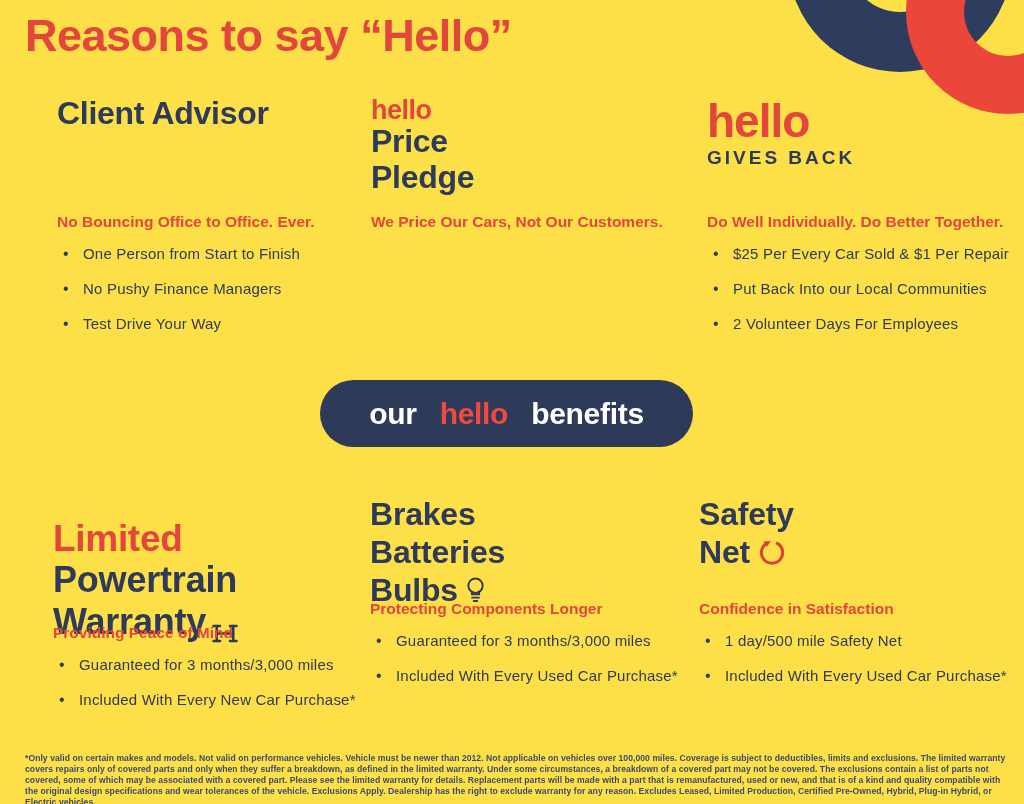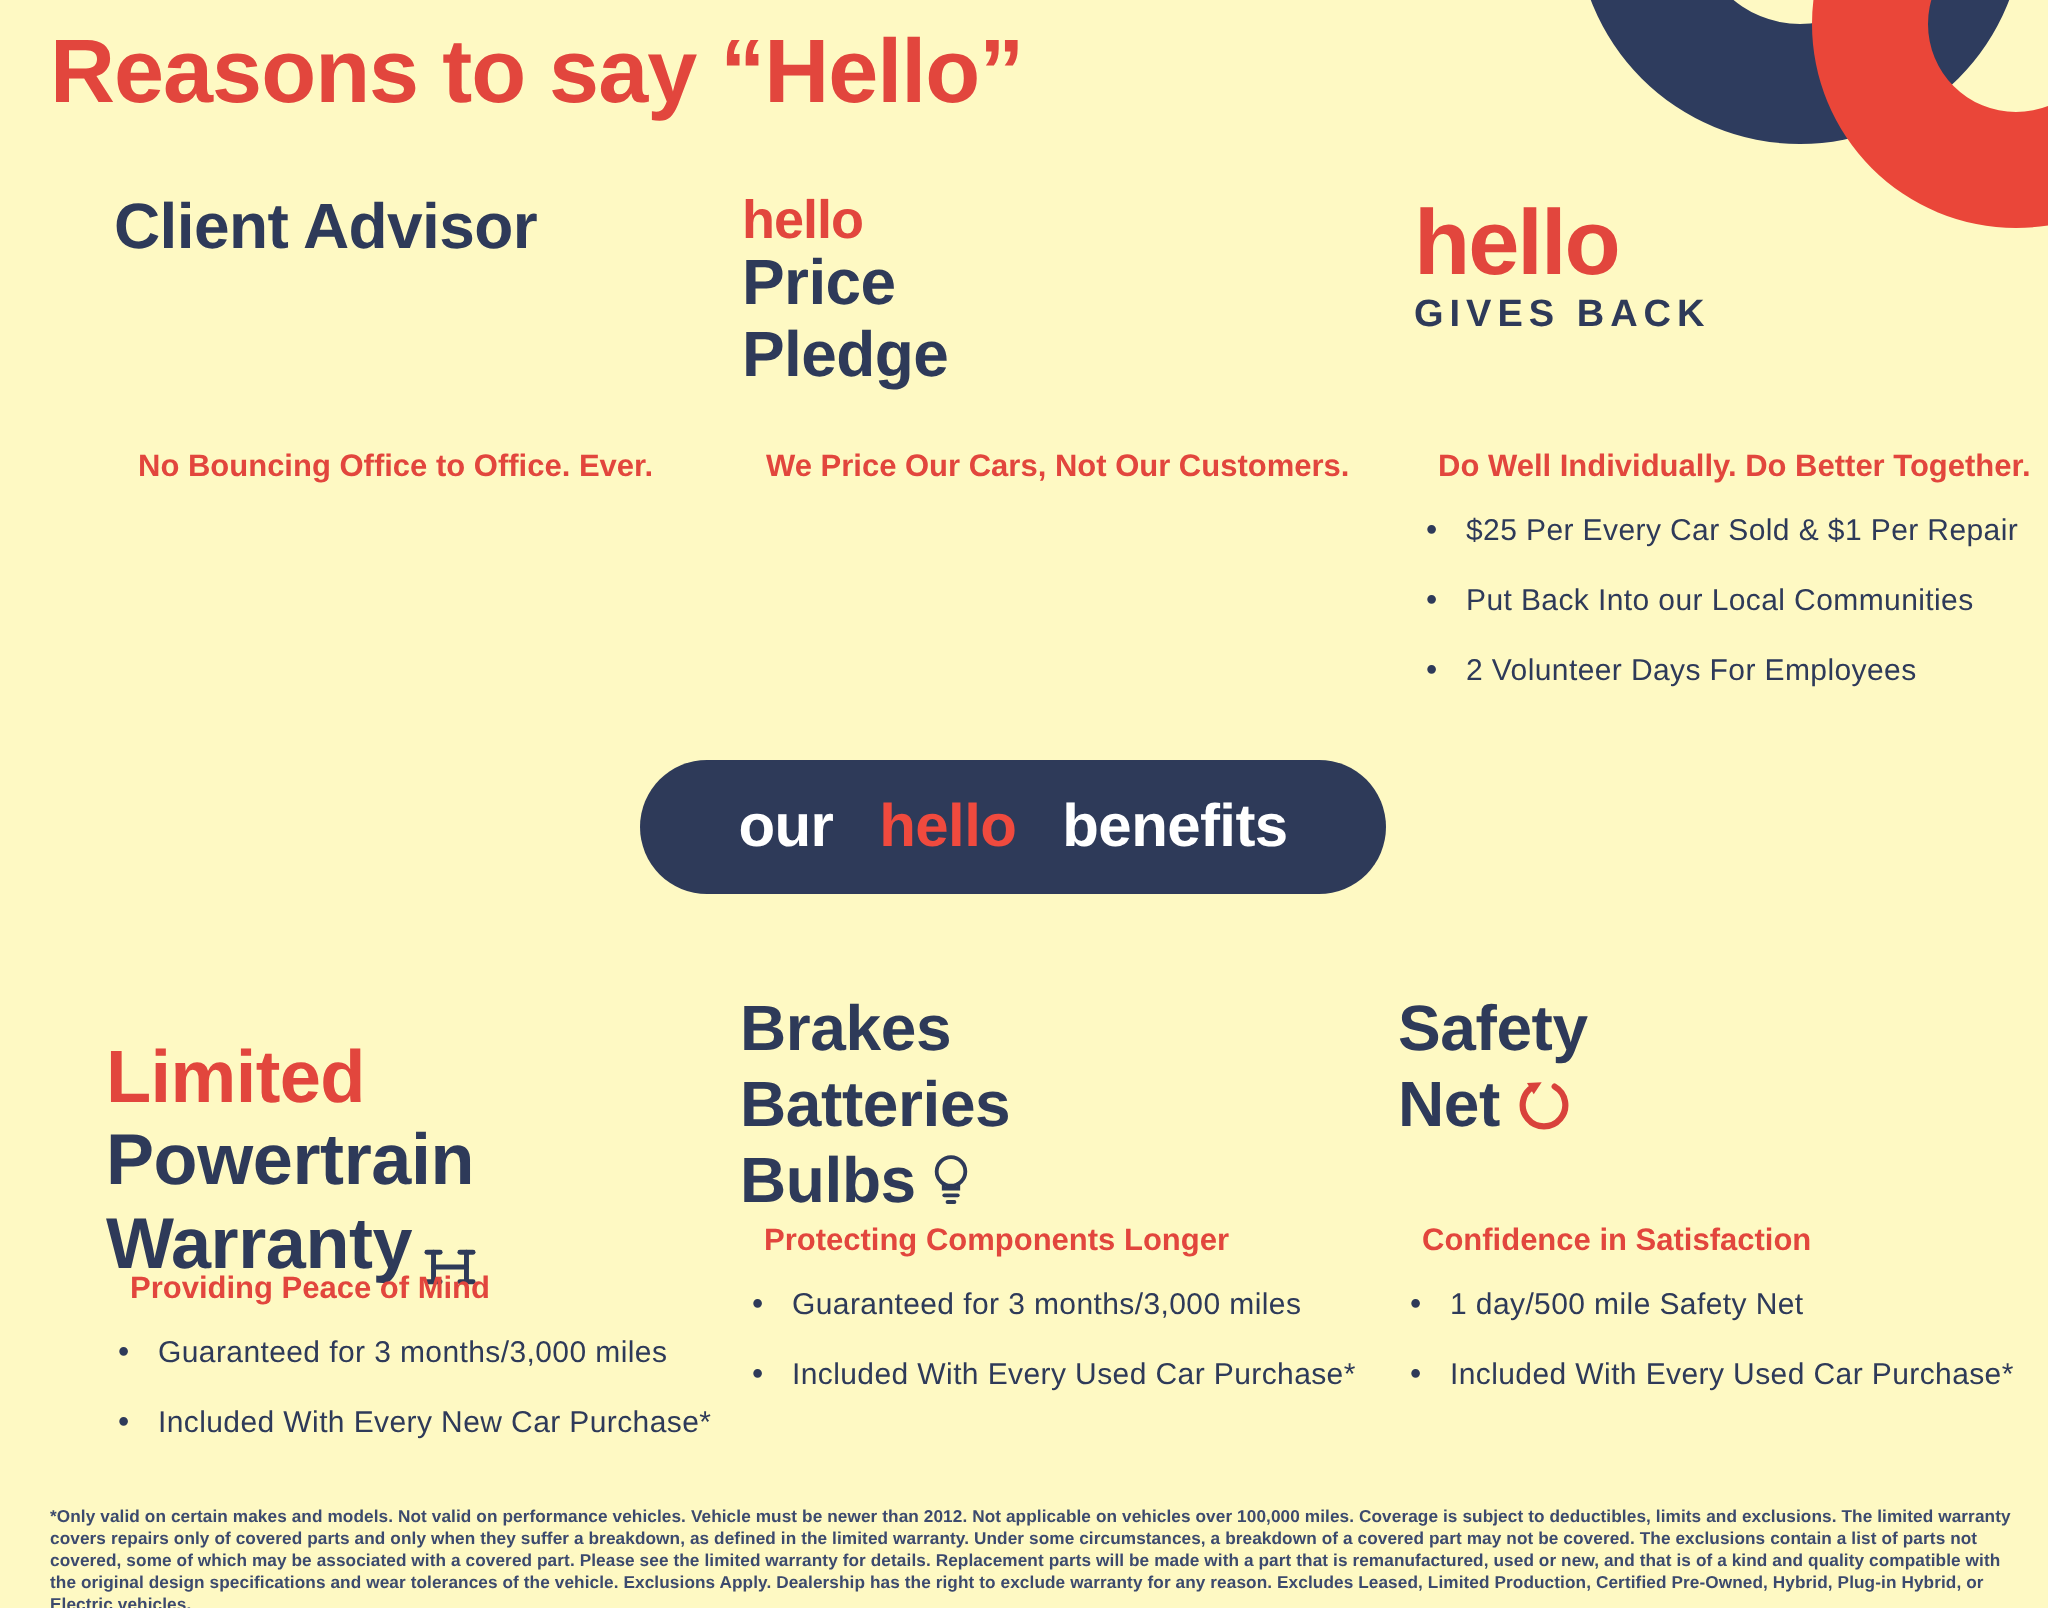--- a/index.html
+++ b/index.html
@@ -5,40 +5,40 @@
   :root{
     --red:#e2463d;
     --navy:#2e3a59;
     --arc-navy:#2e3c5e;
     --arc-red:#ea4639;
     --arc-overlap:#7c2134;
   }
   *{box-sizing:border-box;}
   html,body{margin:0;padding:0;background:#ffffff;}
   .page{
-    position:relative;width:1024px;height:804px;background:#fef9c3;overflow:hidden;
+    position:relative;width:1024px;height:804px;background:#fde047;overflow:hidden;
     font-family:"Liberation Sans",sans-serif;
   }
   .decor{position:absolute;top:0;right:0;}
   .h-title{
     position:absolute;left:25px;top:10px;margin:0;
     font-size:45px;font-weight:700;color:var(--red);letter-spacing:-0.5px;
   }
   .col{position:absolute;width:320px;}
   .head1{height:117px;}
   .head2{height:104px;}
   .accent-lg{font-size:37px;font-weight:700;color:var(--red);line-height:1.06;letter-spacing:-0.3px;}
   .navy-lg{font-size:32px;font-weight:700;color:var(--navy);line-height:1.1;letter-spacing:-0.3px;}
   .logo-sm{font-size:27px;font-weight:700;color:var(--red);line-height:1.05;letter-spacing:-0.5px;}
   .logo-lg{font-size:46px;font-weight:700;color:var(--red);line-height:0.95;letter-spacing:-1px;}
   .subbrand{font-size:19px;font-weight:700;color:var(--navy);letter-spacing:3px;margin-top:3px;}
   .accent-md{font-size:37px;font-weight:700;color:var(--red);line-height:1.05;letter-spacing:-0.3px;}
   .navy-md{font-size:36px;font-weight:700;color:var(--navy);line-height:1.18;letter-spacing:-0.2px;display:flex;align-items:flex-end;gap:5px;}
   .navy-md2{font-size:32px;font-weight:700;color:var(--navy);line-height:1.18;letter-spacing:-0.2px;display:flex;align-items:center;gap:7px;}
-  .tagline{font-size:15.5px;font-weight:700;color:var(--red);white-space:nowrap;margin:12px;}
+  .tagline{font-size:15.5px;font-weight:700;color:var(--red);white-space:nowrap;margin:0;}
   ul.blist{list-style:none;padding:0 0 0 4px;margin:14px 0 0 0;}
   ul.blist li{
     position:relative;padding-left:22px;margin-bottom:16px;
     font-size:15px;color:var(--navy);letter-spacing:0.2px;line-height:1.25;white-space:nowrap;
   }
   ul.blist li::before{content:"\2022";position:absolute;left:2px;top:-1px;color:var(--navy);font-size:16px;}
   .benefits-pill{
     position:absolute;left:320px;top:380px;width:373px;height:67px;border-radius:34px;
     background:var(--navy);display:flex;align-items:center;justify-content:center;gap:23px;
     font-size:30px;font-weight:700;letter-spacing:-0.3px;
@@ -67,20 +67,25 @@
     <path d="M-112,0 A112,112 0 0 0 112,0 L52,0 A52,52 0 0 1 -52,0 Z" transform="translate(140,-40)" fill="#7c2134" clip-path="url(#redClip)"></path>
   </svg>
 
   <h1 class="h-title">Reasons to say “Hello”</h1>
 
   <section class="col" style="left:57px;top:96px;">
     <div class="head1">
       <div class="navy-lg">Client Advisor</div>
     </div>
     <p class="tagline">No Bouncing Office to Office. Ever.</p>
+    <ul class="blist">
+      <li>One Person from Start to Finish</li>
+      <li>No Pushy Finance Managers</li>
+      <li>Test Drive Your Way</li>
+    </ul>
   </section>
 
   <section class="col" style="left:371px;top:96px;">
     <div class="head1">
       <div class="logo-sm">hello</div>
       <div class="navy-lg">Price</div>
       <div class="navy-lg">Pledge</div>
     </div>
     <p class="tagline">We Price Our Cars, Not Our Customers.</p>
   </section>

